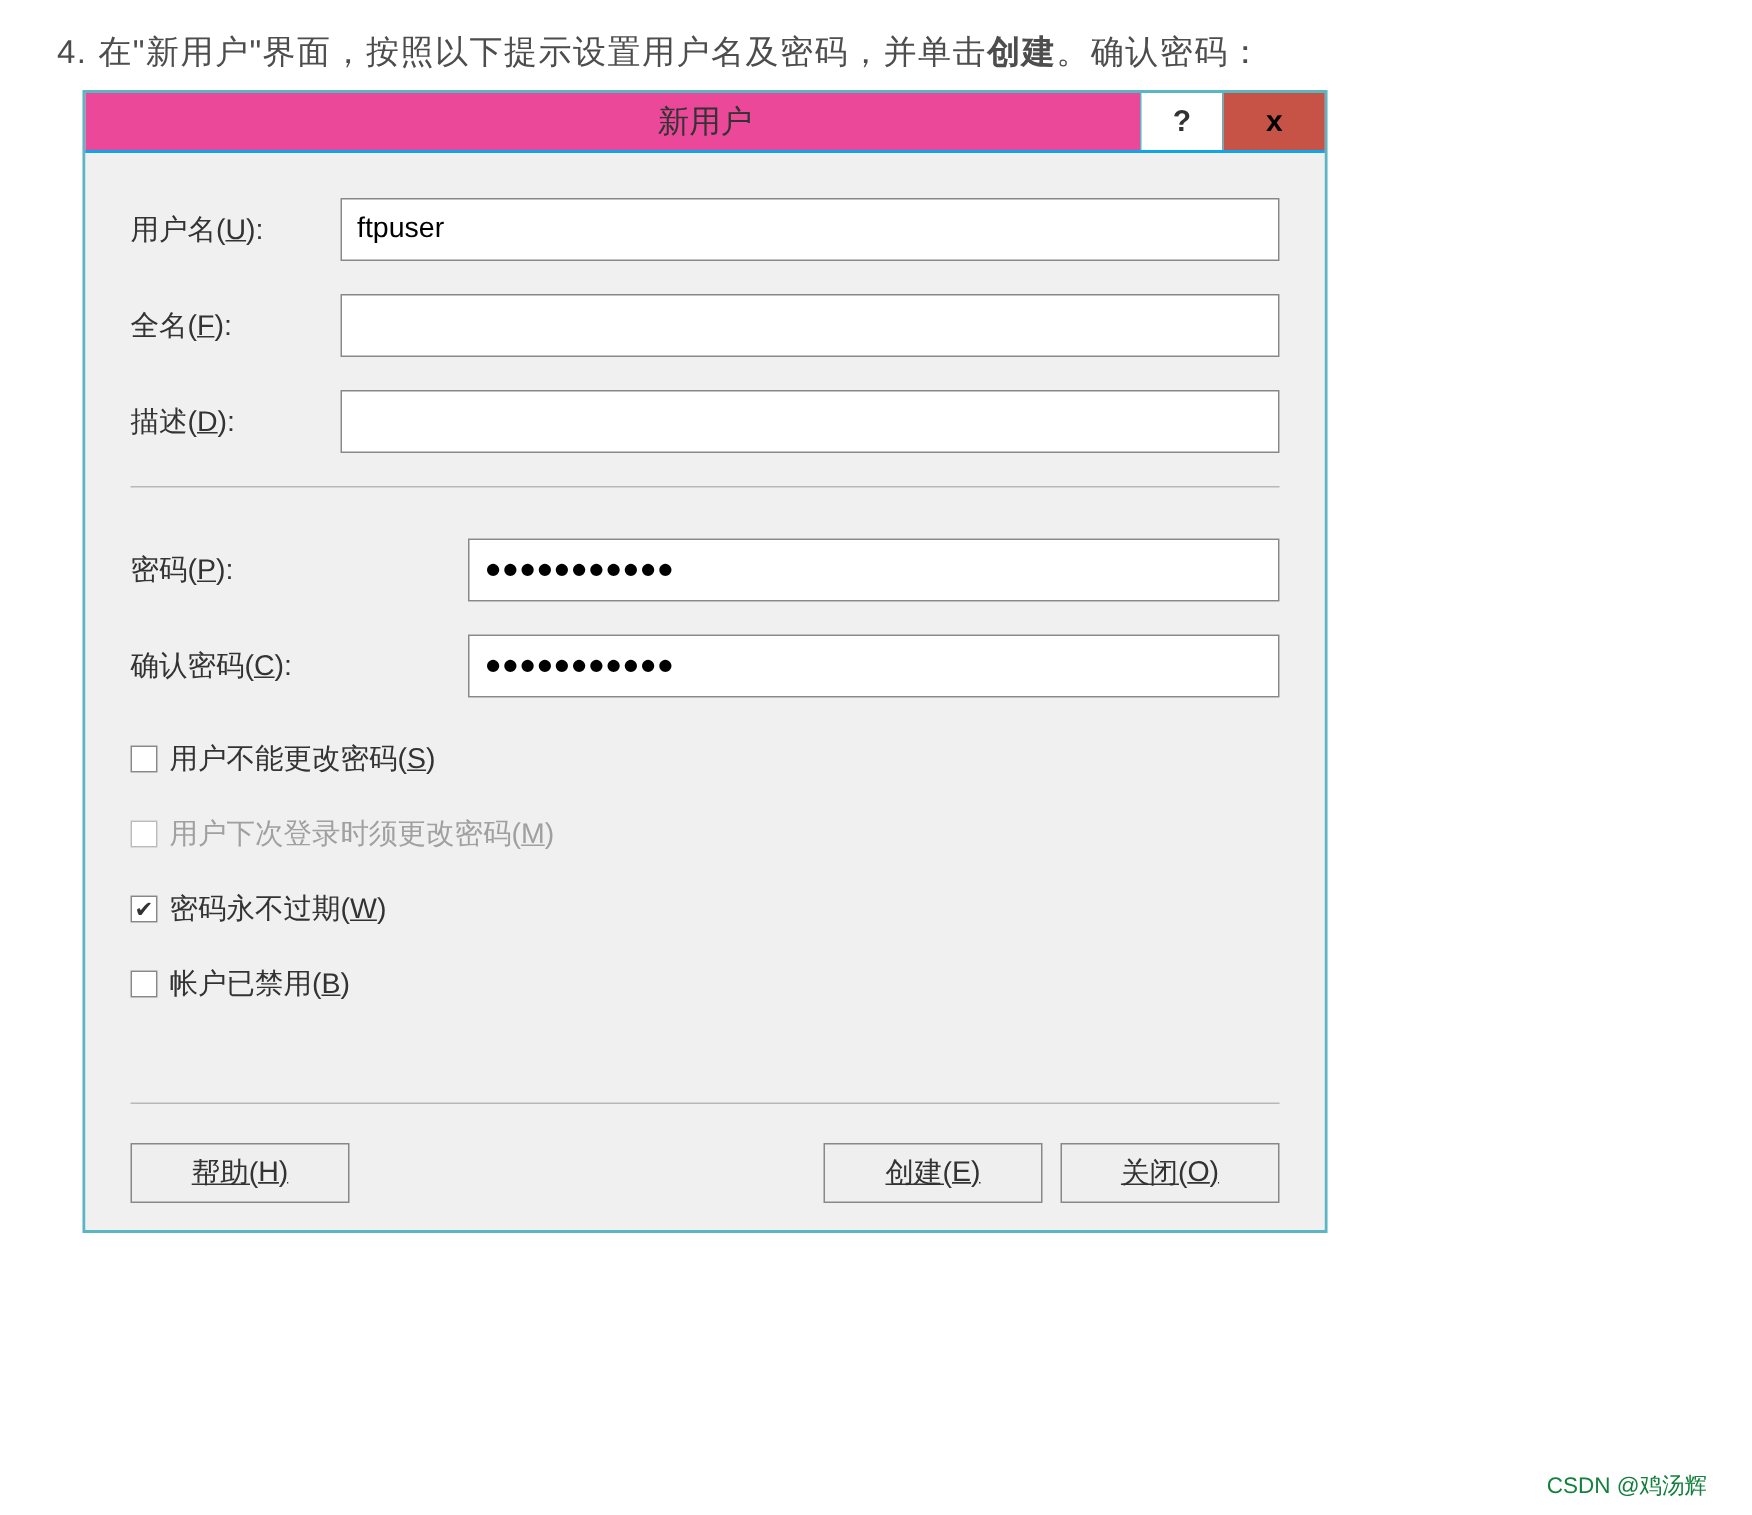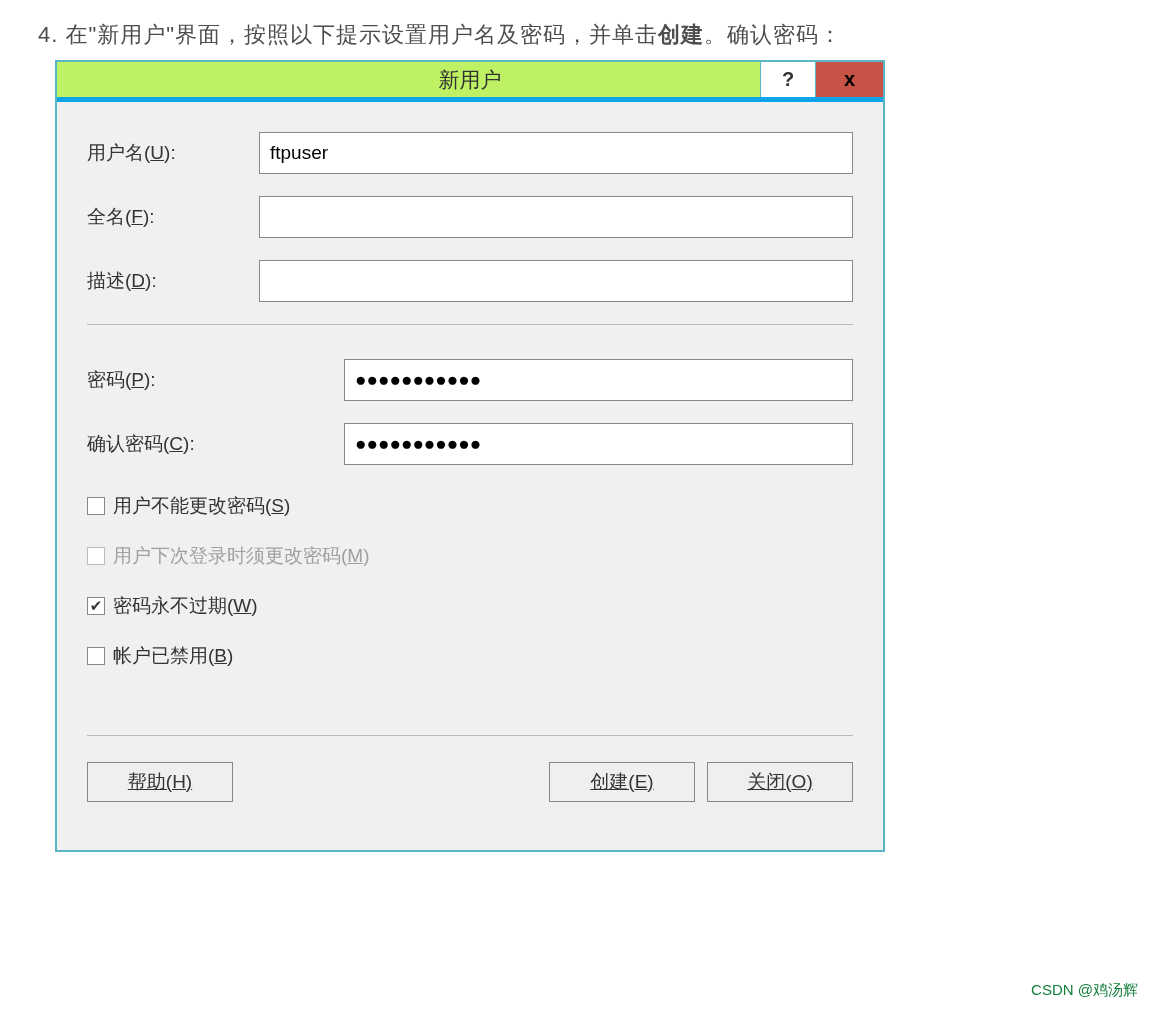--- a/index.html
+++ b/index.html
@@ -23,25 +23,25 @@
     .dialog {
       position: absolute;
       top: 60px;
       left: 55px;
       width: 830px;
       border: 2px solid #5bb6c4;
       background: #f0f0f0;
     }
     .titlebar {
       height: 40px;
-      background: #bef264;
+      background: #ec4899;
       display: flex;
       align-items: center;
       position: relative;
-      border-bottom: 5px solid #0ea5e9;
+      border-bottom: 2px solid #0ea5e9;
     }
     .title-text {
       width: 100%;
       text-align: center;
       font-size: 21px;
       color: #333;
     }
     .title-buttons {
       position: absolute;
       right: 0;
@@ -55,21 +55,21 @@
       display: flex;
       align-items: center;
       justify-content: center;
       font-size: 20px;
       font-weight: 700;
       border-left: 1px solid #5bb6c4;
     }
     .help-btn { background: #ffffff; color: #333; }
     .close-btn { background: #c65345; color: #000; width: 68px; }
     .client-area {
-      padding: 30px 30px 42px 30px;
+      padding: 30px 30px 12px 30px;
       background: #f0f0f0;
     }
     .form-row {
       display: flex;
       align-items: center;
       margin-bottom: 22px;
     }
     .form-label {
       width: 140px;
       font-size: 19px;
@@ -77,21 +77,20 @@
     }
     .form-label-wide { width: 225px; }
     .text-input {
       flex: 1;
       height: 42px;
       border: 1px solid #888;
       background: #fff;
       padding: 0 10px;
       font-size: 19px;
       font-family: inherit;
-      margin-left: 32px;
     }
     .divider {
       border: none;
       border-top: 1px solid #b8b8b8;
       margin: 14px 0 34px 0;
     }
     .checkbox-section {
       margin-top: 28px;
     }
     .checkbox-row {

